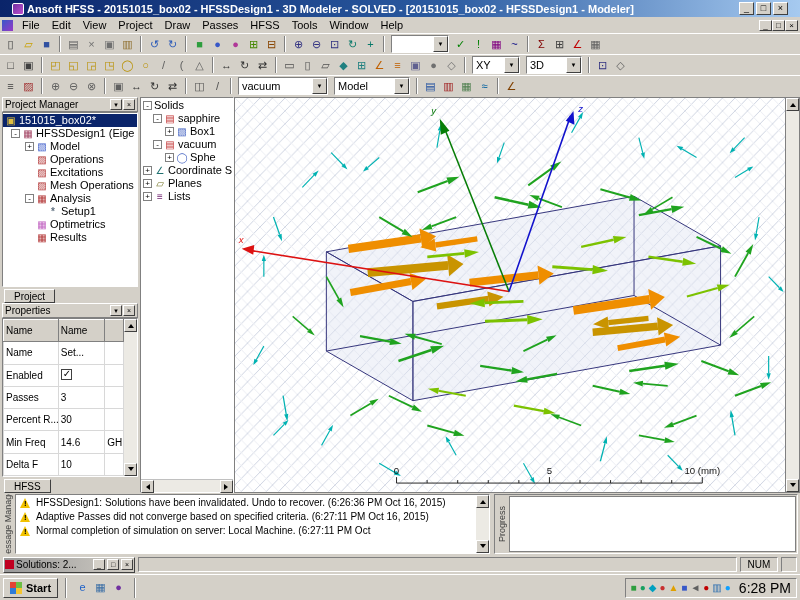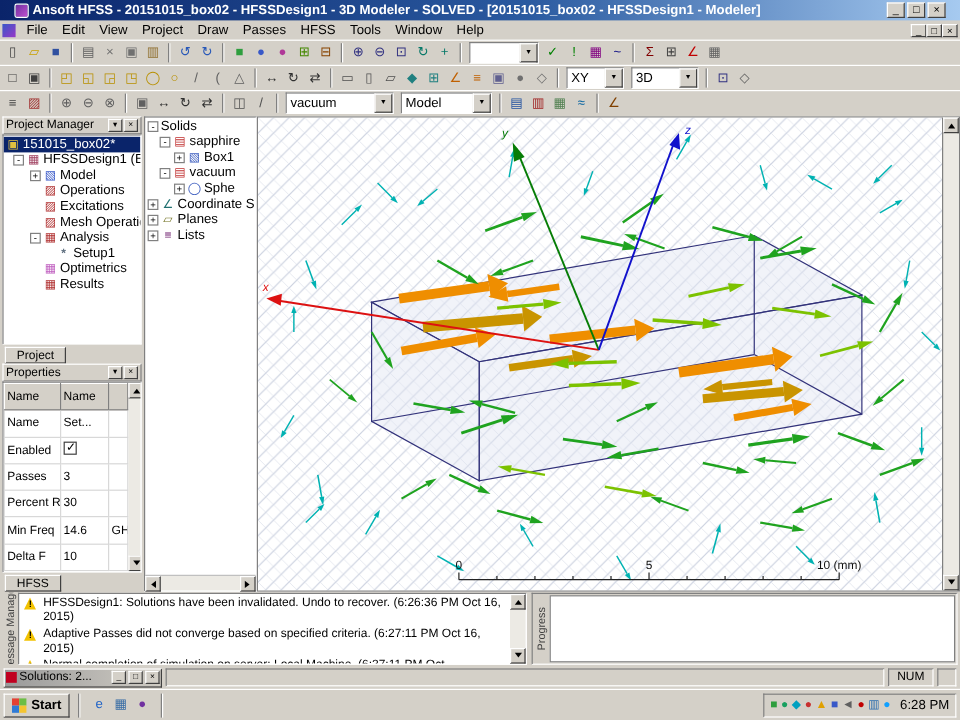--- a/index.html
+++ b/index.html
@@ -23,21 +23,21 @@
   .tb-btn{width:17px;height:17px;display:flex;align-items:center;justify-content:center;font-size:11px;line-height:1}
   .tb-sep{width:2px;height:16px;border-left:1px solid #808080;border-right:1px solid #fff;margin:0 3px}
   .tb-sep.tall{height:20px}
   .combo{height:18px;background:#fff;border:1px solid;border-color:#808080 #fff #fff #808080;display:flex;align-items:center;margin:0 3px}
   .combo-text{flex:1;padding:0 3px;font-size:11px;white-space:nowrap;overflow:hidden}
   .combo-btn{width:15px;height:16px;background:#d4d0c8;border:1px solid;border-color:#fff #404040 #404040 #fff;display:flex;align-items:center;justify-content:center}
   .combo-btn::after{content:"▼";font-size:6px}
   .w58{width:58px}.w90{width:90px}.w76{width:76px}.w48{width:48px}.w56{width:56px}
   
   .main{flex:1;display:flex;min-height:0}
-  .leftcol{width:120px;flex:none;display:flex;flex-direction:column;padding:1px 2px 0 2px}
+  .leftcol{width:140px;flex:none;display:flex;flex-direction:column;padding:1px 2px 0 2px}
   .panel{display:flex;flex-direction:column;min-height:0}
   .pm-panel{height:206px;flex:none}
   .props-panel{flex:1}
   .panel-hdr{height:15px;flex:none;display:flex;align-items:center;gap:1px;padding:0 2px;background:#d4d0c8;border:1px solid;border-color:#fff #808080 #808080 #fff}
   .ph-title{flex:1;font-size:10px;white-space:nowrap;overflow:hidden}
   .ph-btn{width:12px;height:11px;background:#d4d0c8;border:1px solid;border-color:#fff #404040 #404040 #fff;font-size:7px;line-height:9px;text-align:center}
   .ph-btn.chev::after{content:"▾"}
   .ph-btn.x::after{content:"×"}
   .white-area{background:#fff;border:1px solid;border-color:#808080 #fff #fff #808080;flex:1;overflow:hidden}
   .tabstrip{height:16px;flex:none;display:flex;align-items:flex-end;padding-left:2px}
@@ -73,21 +73,21 @@
   .modeler{width:94px;flex:none;background:#fff;border:1px solid;border-color:#808080 #fff #fff #808080;display:flex;flex-direction:column;margin:1px 0 0 0}
   .mtree{flex:1;overflow:hidden;padding-top:1px}
   
   .viewport{flex:1;min-width:0;display:flex;margin-top:1px;border:1px solid #808080;background:#fff}
   .viewport svg{display:block;width:calc(100% - 14px);height:100%}
   svg text{font-family:"Liberation Sans",sans-serif}
   
   .bottom{height:62px;flex:none;display:flex;padding:1px 2px}
   .v-label{width:13px;flex:none;display:flex;align-items:center;justify-content:center;overflow:hidden}
   .v-label span{transform:rotate(-90deg);white-space:nowrap;font-size:9px;color:#404040}
-  .msg-panel{width:424px;flex:none;background:#fff;border:1px solid;border-color:#808080 #fff #fff #808080;display:flex}
+  .msg-panel{width:475px;flex:none;background:#fff;border:1px solid;border-color:#808080 #fff #fff #808080;display:flex}
   .msg-list{flex:1;overflow:hidden;padding:2px 1px 0 3px}
   .msg-row{display:flex;gap:4px;margin-bottom:2px;align-items:flex-start}
   .warn{flex:none;width:13px;height:11px;position:relative;margin-top:1px}
   .warn::before{content:"";position:absolute;left:1px;top:0;border-left:5px solid transparent;border-right:5px solid transparent;border-bottom:10px solid #f2c200}
   .warn::after{content:"!";position:absolute;left:5px;top:1px;font-size:8px;font-weight:bold}
   .msg-text{font-size:10px;line-height:12px}
   .progress-panel{flex:1;display:flex;border:1px solid;border-color:#808080 #fff #fff #808080;background:#d4d0c8;margin-left:4px}
   .progress-area{flex:1;background:#fff;border:1px solid #808080;margin:1px}
   
   .statusrow{height:19px;flex:none;display:flex;align-items:center;gap:3px;padding:1px 3px}
@@ -101,21 +101,21 @@
   
   .taskbar{height:26px;flex:none;background:#d4d0c8;border-top:1px solid #fff;display:flex;align-items:center;padding:2px 3px;gap:4px}
   .start{height:20px;display:flex;align-items:center;gap:4px;padding:0 6px;background:#d4d0c8;border:1px solid;border-color:#fff #404040 #404040 #fff;font-weight:bold}
   .flag{width:12px;height:12px;display:grid;grid-template-columns:6px 6px;grid-template-rows:6px 6px;flex:none}
   .flag i:nth-child(1){background:#e34234}.flag i:nth-child(2){background:#6cbe45}
   .flag i:nth-child(3){background:#2f7bd6}.flag i:nth-child(4){background:#f4c430}
   .task-fill{flex:1}
   .tray{height:20px;border:1px solid;border-color:#808080 #fff #fff #808080;display:flex;align-items:center;padding:0 5px;gap:2px}
   .tray-strip{display:flex;align-items:center;gap:3px}
   .tray-ico{font-size:10px;line-height:1}
-  .clock{font-size:11px;padding-left:6px}
+  .clock{font-size:14px;padding-left:6px}
 </style>
 </head>
 <body>
 
 <div class="titlebar">
   <span class="app-icon"></span>
   <span class="title-text">Ansoft HFSS - 20151015_box02 - HFSSDesign1 - 3D Modeler - SOLVED - [20151015_box02 - HFSSDesign1 - Modeler]</span>
   <span class="win-btns">
     <span class="wbtn">_</span>
     <span class="wbtn">□</span>

